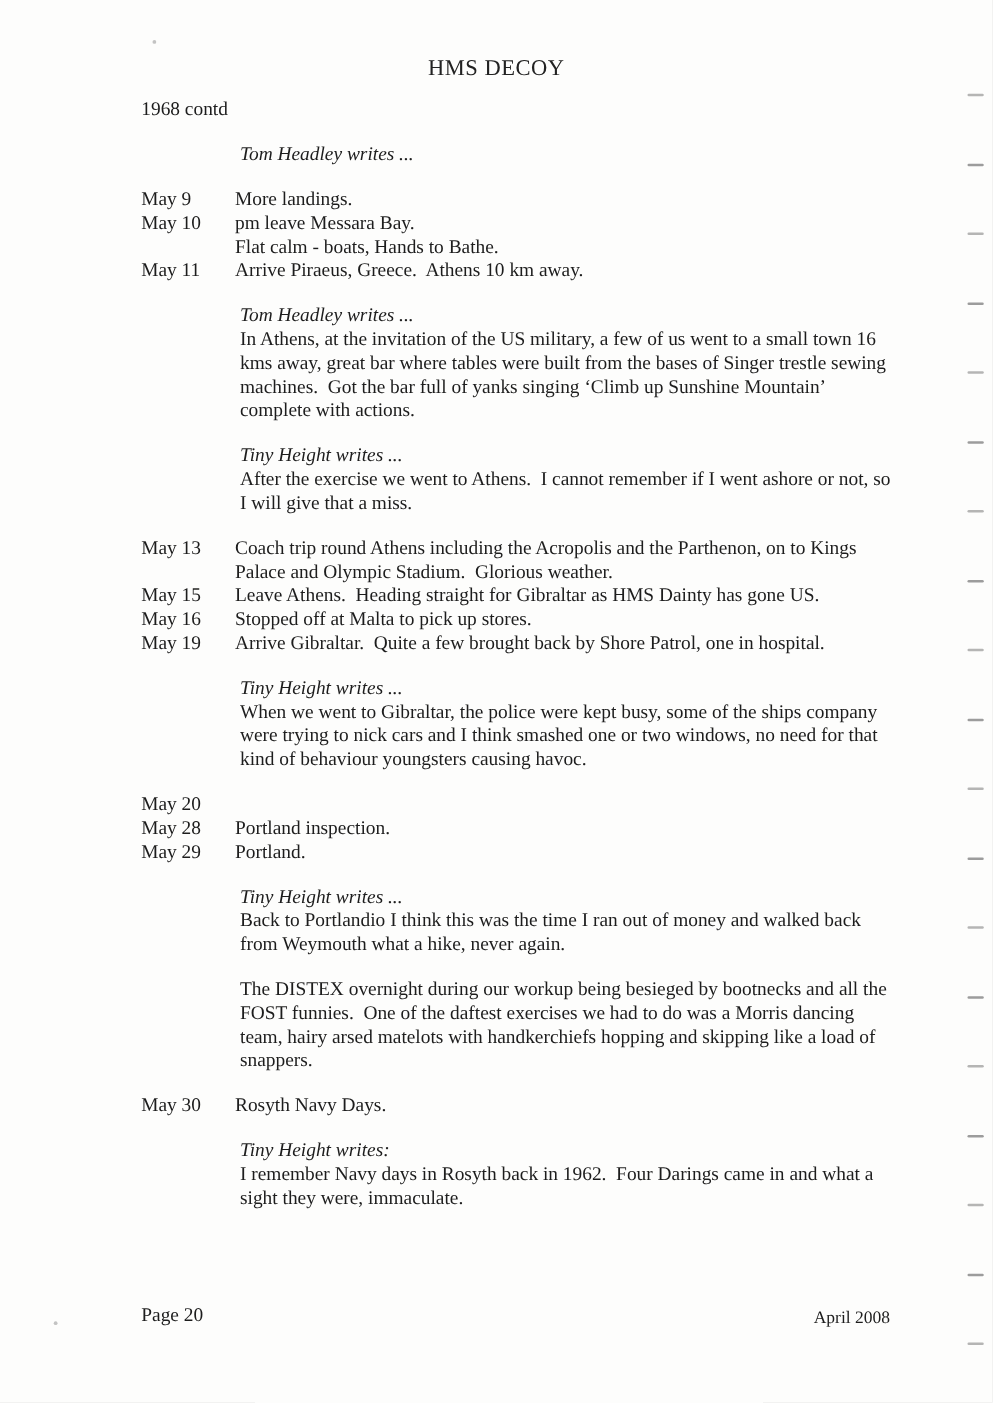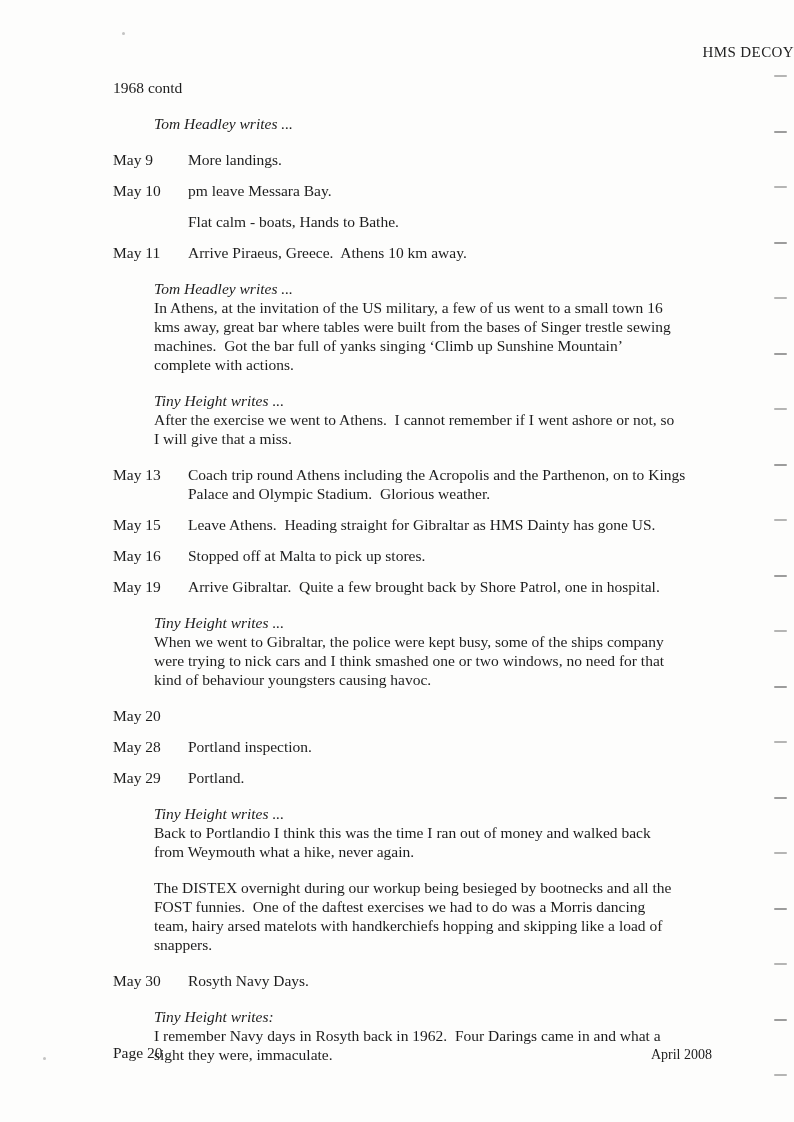--- a/index.html
+++ b/index.html
@@ -11,39 +11,39 @@
     background: #fdfdfc;
     font-family: "Liberation Serif", serif;
     color: #1d1d1d;
     overflow: hidden;
   }
   .header {
     position: absolute;
     top: 44px;
     left: 0;
     width: 100%;
-    text-align: right;
-    font-size: 15px;
+    text-align: center;
+    font-size: 18px;
     letter-spacing: 0.4px;
     color: #222;
   }
   .content {
     position: absolute;
     top: 74px;
     left: 113px;
     width: 604px;
     font-size: 15.5px;
     line-height: 19px;
   }
   .year-heading { margin-top: 4px; }
   .block { margin-top: 17px; }
-  .indent { margin-left: 41px; width: 527px; }
+  .indent { margin-left: 79px; width: 527px; }
   .attribution { font-style: italic; }
   .qtext, .etext { white-space: pre-wrap; }
-  .entry-row { display: flex; margin-top: 12px; }
+  .entry-row { display: flex; }
   .entry-date { width: 75px; flex: 0 0 75px; }
   .etext { width: 527px; }
   .footer-left {
     position: absolute;
     top: 1044px;
     left: 113px;
     font-size: 15.5px;
   }
   .footer-right {
     position: absolute;

